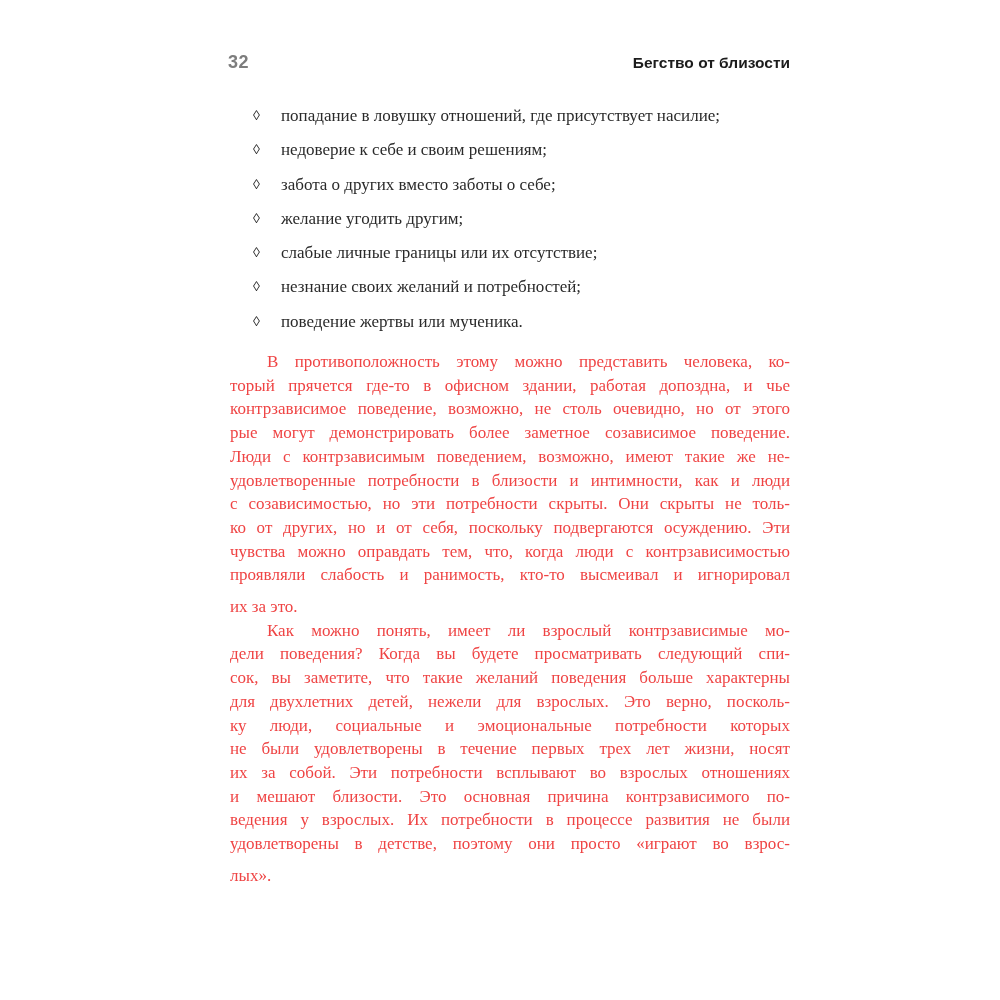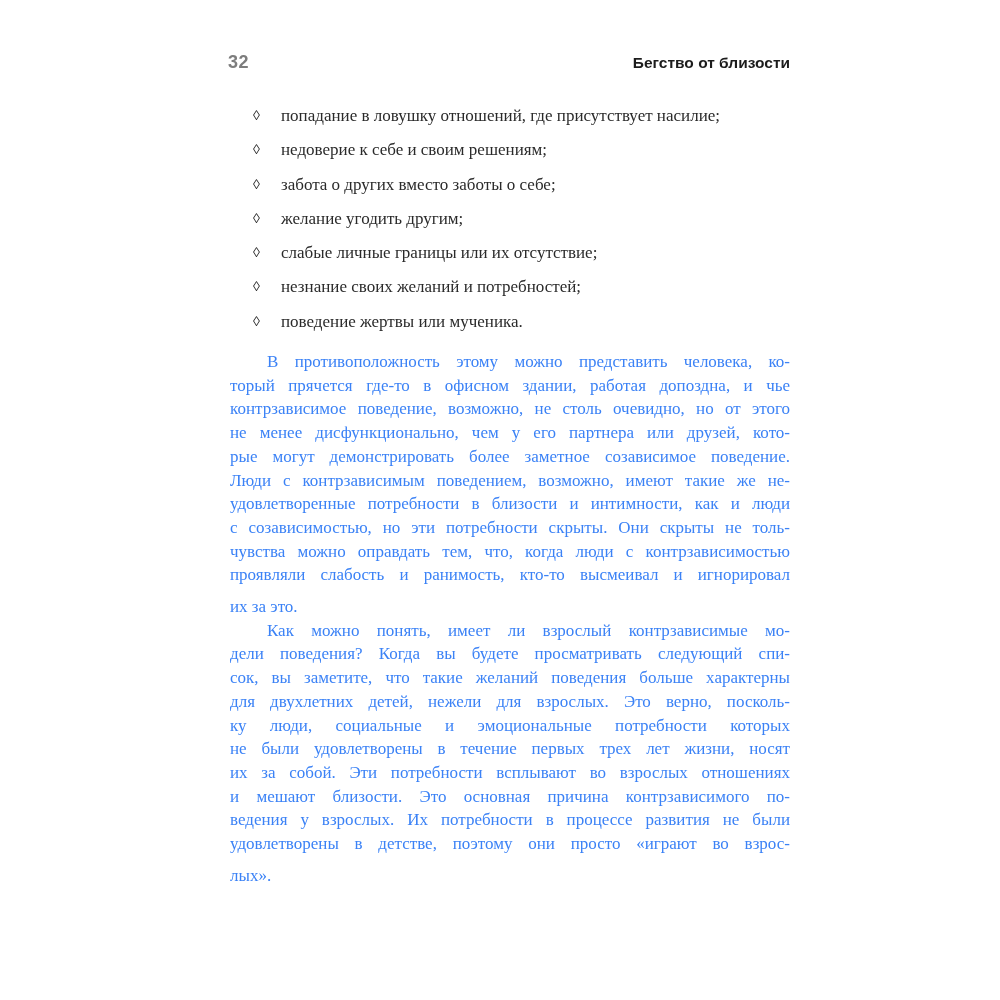--- a/index.html
+++ b/index.html
@@ -61,21 +61,21 @@
     color: #2a2a2a;
   }
   .bullet-text { flex: 1; }
   
   .body-text {
     position: absolute;
     top: 350px;
     left: 230px;
     width: 560px;
     font-size: 17px;
-    color: #3b82f6;
+    color: #ef4444;
   }
   .line {
     line-height: 23.7px;
     text-align: justify;
     text-align-last: justify;
     white-space: normal;
   }
   .line.first { text-indent: 37px; }
   .line.last { text-align-last: left; margin-top: 8px; }
 </style>
@@ -118,25 +118,25 @@
         <span class="bullet-glyph">◊</span>
         <span class="bullet-text">поведение жертвы или мученика.</span>
       </li>
     </ul>
 
   <div class="body-text">
       <div class="paragraph">
         <div class="line first">В противоположность этому можно представить человека, ко-</div>
         <div class="line">торый прячется где-то в офисном здании, работая допоздна, и чье</div>
         <div class="line">контрзависимое поведение, возможно, не столь очевидно, но от этого</div>
-        <div class="line">не менее дисфункционально, чем у его партнера или друзей, кото-</div>
         <div class="line">рые могут демонстрировать более заметное созависимое поведение.</div>
         <div class="line">Люди с контрзависимым поведением, возможно, имеют такие же не-</div>
         <div class="line">удовлетворенные потребности в близости и интимности, как и люди</div>
         <div class="line">с созависимостью, но эти потребности скрыты. Они скрыты не толь-</div>
+        <div class="line">ко от других, но и от себя, поскольку подвергаются осуждению. Эти</div>
         <div class="line">чувства можно оправдать тем, что, когда люди с контрзависимостью</div>
         <div class="line">проявляли слабость и ранимость, кто-то высмеивал и игнорировал</div>
         <div class="line last">их за это.</div>
       </div>
       <div class="paragraph">
         <div class="line first">Как можно понять, имеет ли взрослый контрзависимые мо-</div>
         <div class="line">дели поведения? Когда вы будете просматривать следующий спи-</div>
         <div class="line">сок, вы заметите, что такие желаний поведения больше характерны</div>
         <div class="line">для двухлетних детей, нежели для взрослых. Это верно, посколь-</div>
         <div class="line">ку люди, социальные и эмоциональные потребности которых</div>

